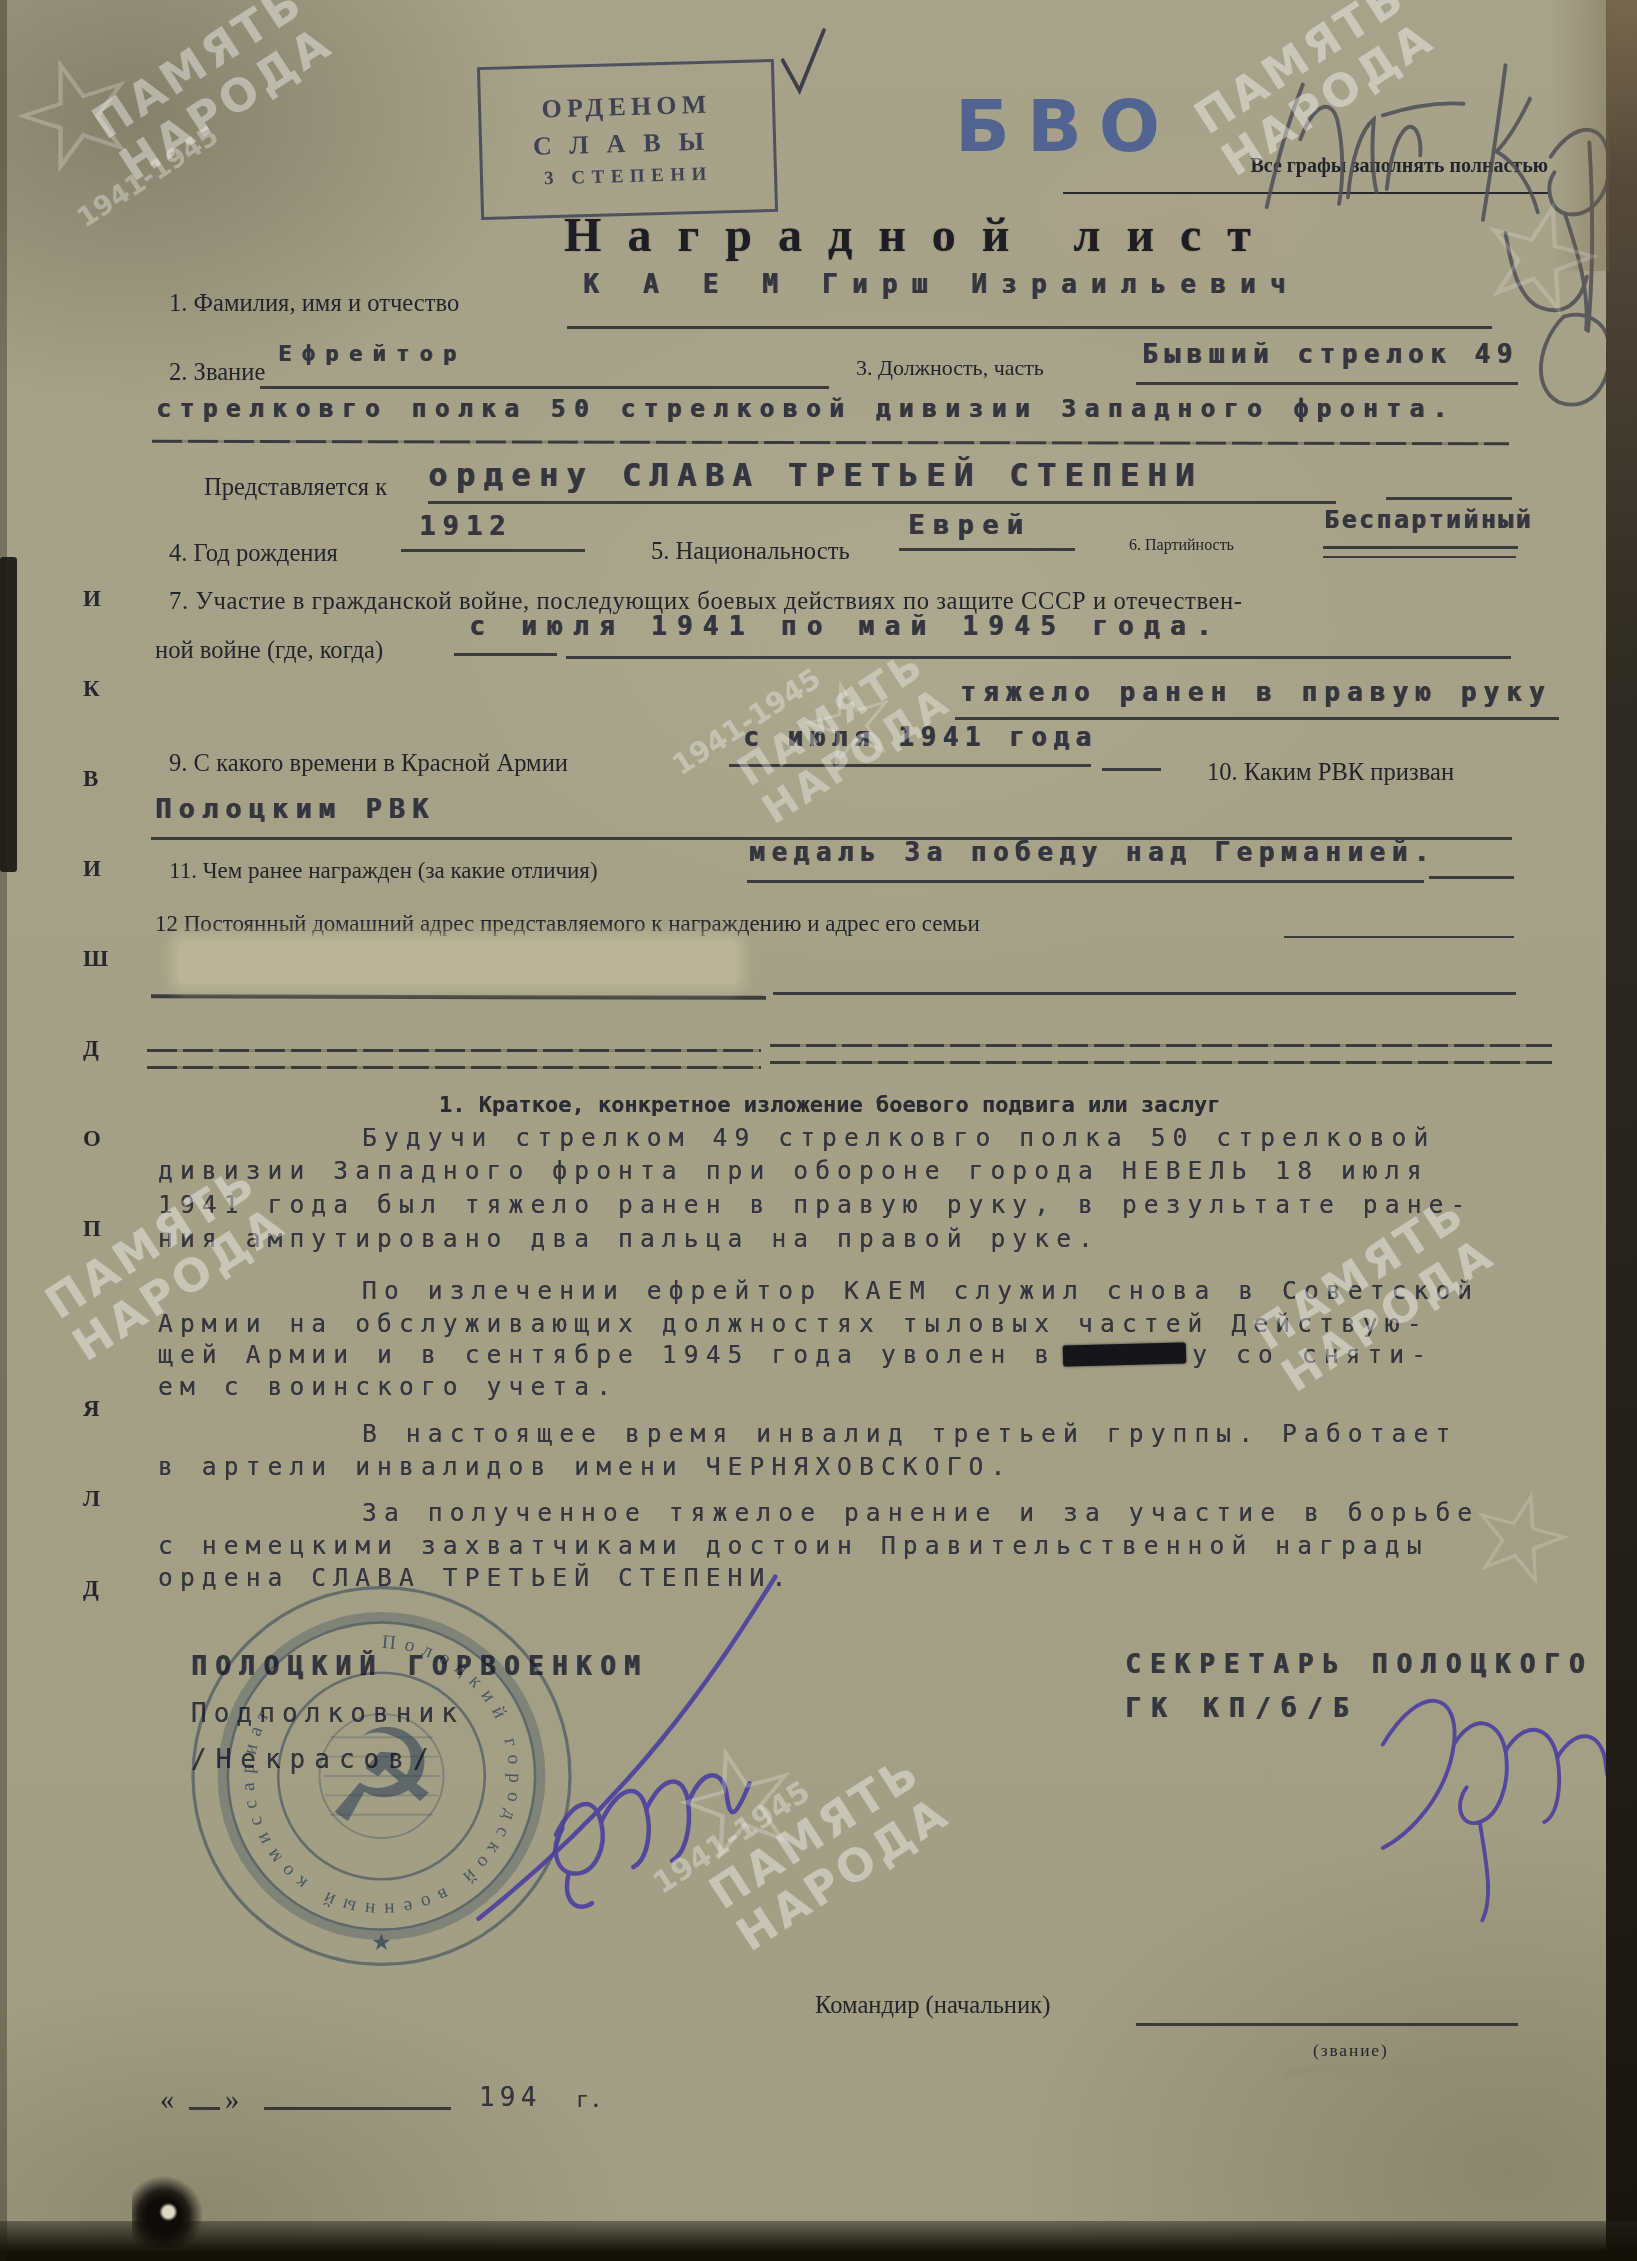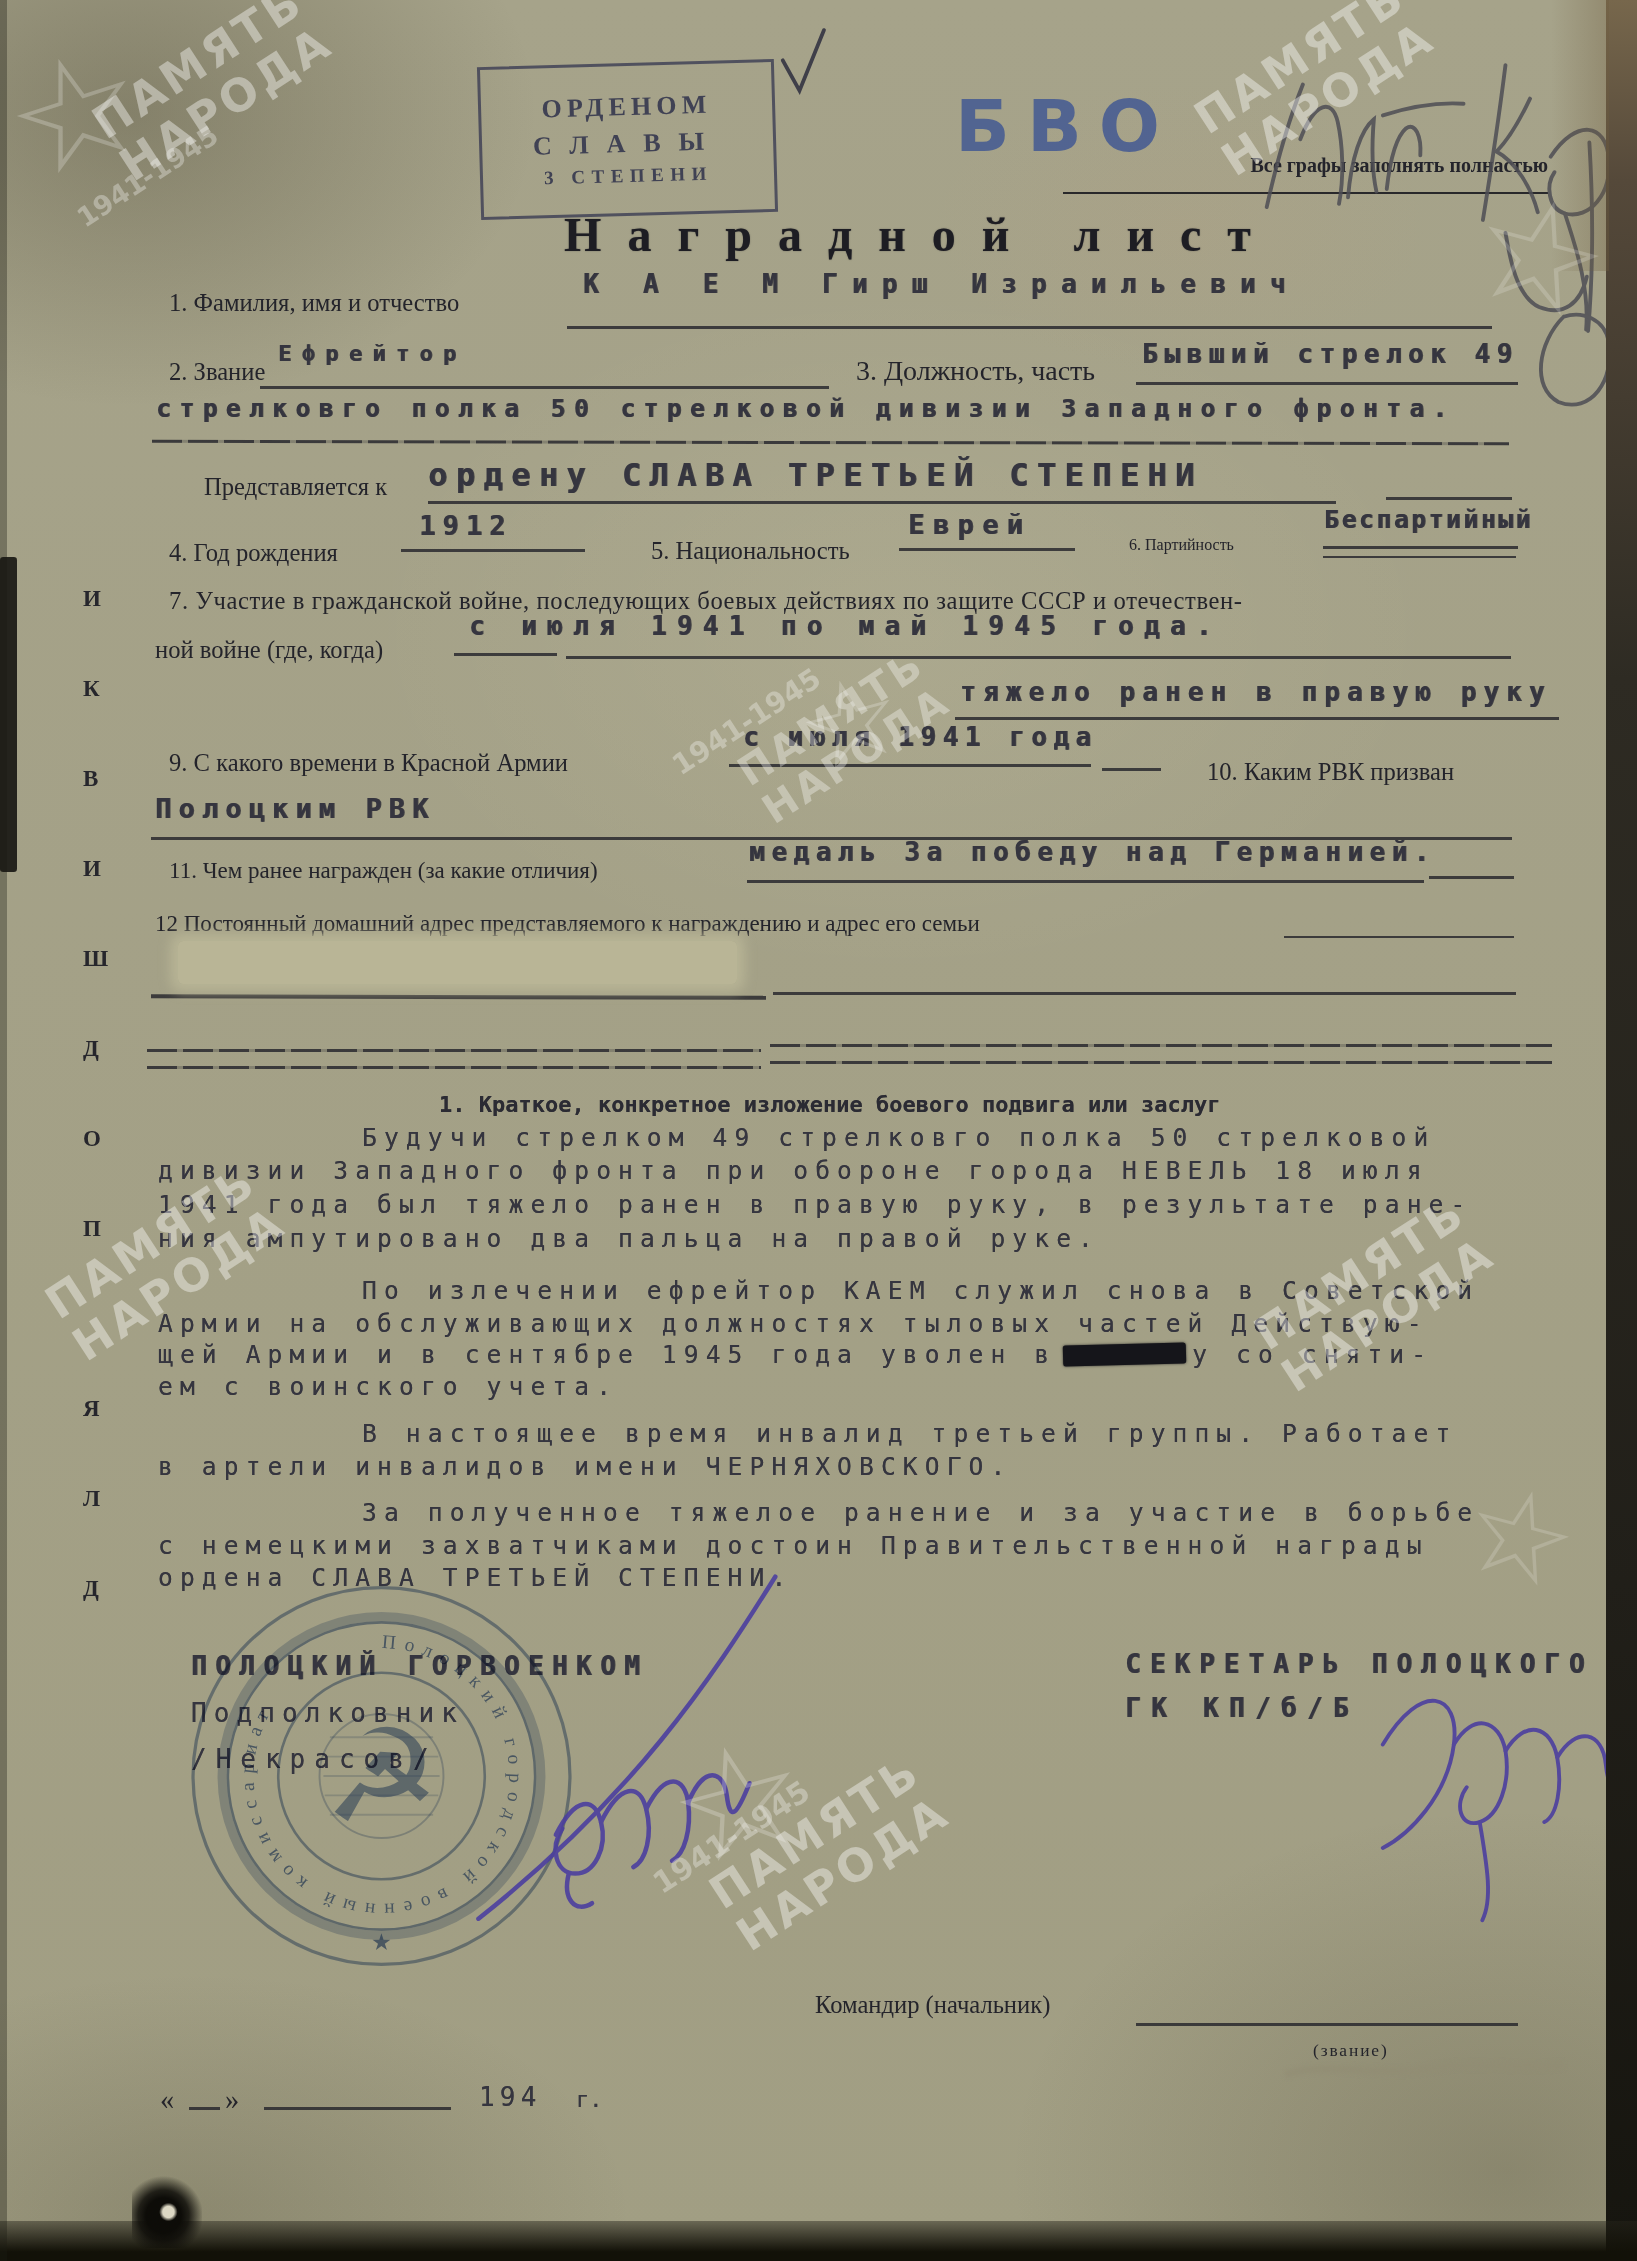--- a/index.html
+++ b/index.html
@@ -93,21 +93,21 @@
   <div class="lbl" style="left:452px;top:207px;width:937px;text-align:center;font-size:48px;font-weight:bold;
               letter-spacing:26px;color:#1d1d23;text-shadow:0 0 1.3px rgba(25,25,35,.55);">Наградной лист</div>
 
   <div class="lbl" style="left:169px;top:289px;font-size:24.6px;">1. Фамилия, имя и отчество</div>
   <div class="typ ovs" style="left:583px;top:269px;font-size:26px;letter-spacing:14.2px;">К А Е М  Гирш Израильевич</div>
   <div class="line" style="left:567px;top:326px;width:925px;height:2.6px;"></div>
 
   <div class="lbl" style="left:169px;top:358px;font-size:24.6px;">2. Звание</div>
   <div class="typ ovs" style="left:278px;top:341px;font-size:22px;letter-spacing:10.3px;">Ефрейтор</div>
   <div class="line" style="left:260px;top:386px;width:569px;height:2.6px;"></div>
-  <div class="lbl" style="left:856px;top:355px;font-size:28px;">3. Должность, часть</div>
+  <div class="lbl" style="left:856px;top:355px;font-size:22px;">3. Должность, часть</div>
   <div class="typ ovs" style="left:1142px;top:339px;font-size:26px;letter-spacing:6.5px;">Бывший стрелок 49</div>
   <div class="line" style="left:1136px;top:382px;width:382px;height:2.6px;"></div>
 
   <div class="typ ovs" style="left:156px;top:394px;font-size:24.6px;letter-spacing:8.4px;">стрелковго полка 50 стрелковой дивизии Западного фронта.</div>
   <div class="line rough" style="left:152px;top:441px;width:1357px;height:3.2px;transform:rotate(.1deg);"></div>
 
   <div class="lbl" style="left:204px;top:473px;font-size:24.6px;">Представляется к</div>
   <div class="typ ovs" style="left:428px;top:456px;font-size:32px;letter-spacing:8.4px;">ордену СЛАВА ТРЕТЬЕЙ СТЕПЕНИ</div>
   <div class="line" style="left:428px;top:501px;width:908px;height:2.6px;"></div>
   <div class="line" style="left:1386px;top:497px;width:126px;height:2.6px;"></div>

